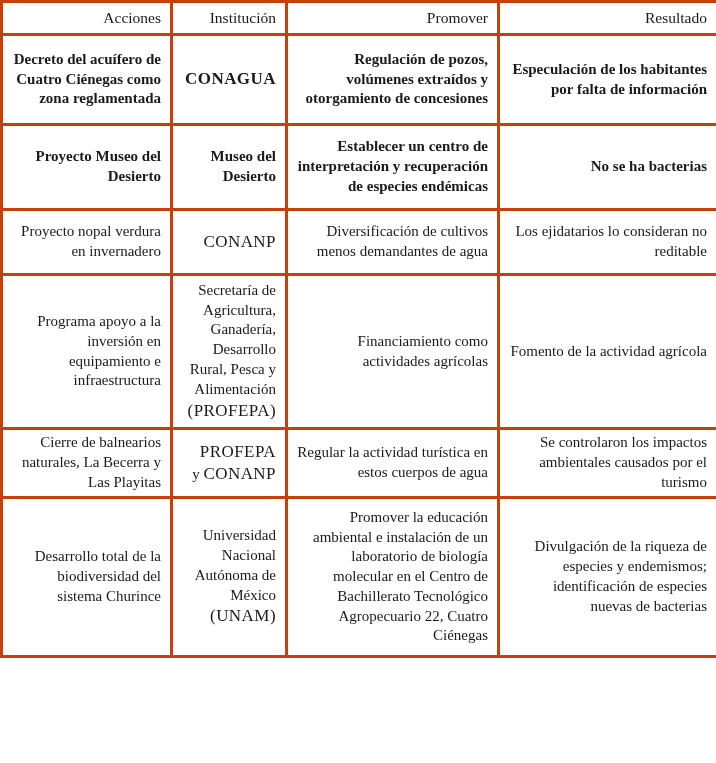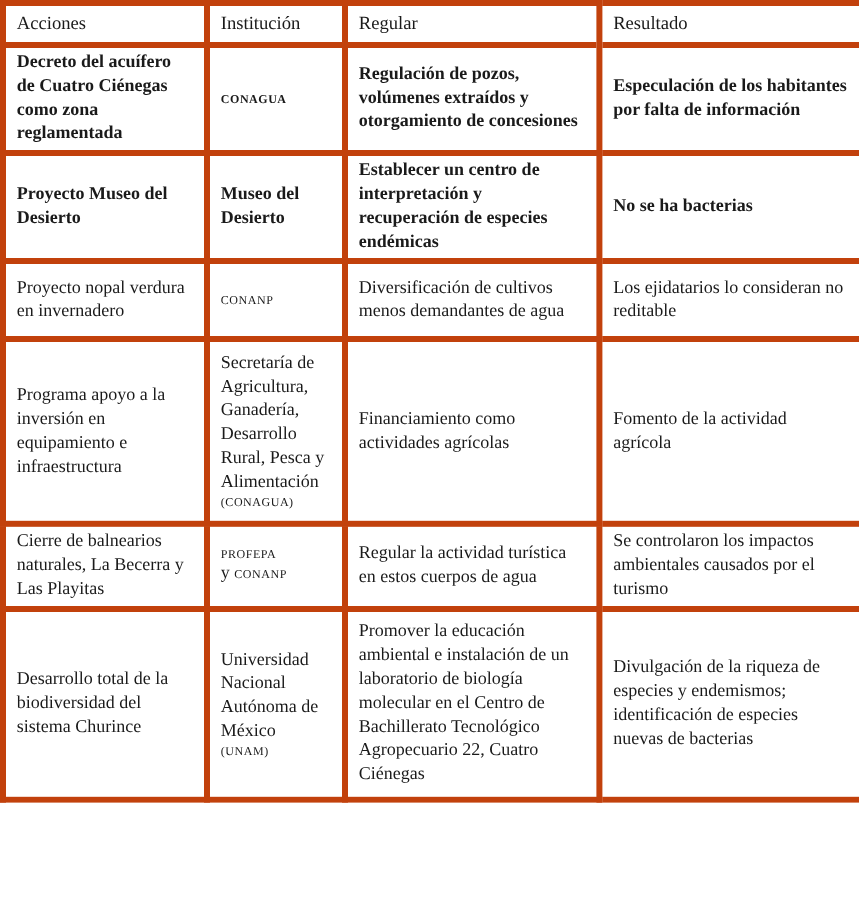--- a/index.html
+++ b/index.html
@@ -16,37 +16,37 @@
     width: 716px;
   }
   table {
     width: 716px;
     border-collapse: collapse;
     table-layout: fixed;
     background: #ffffff;
     border: 2px solid #161616;
   }
   th, td {
-    border: 5px solid #c2410c;
-    text-align: left;
+    border: 3px solid #c2410c;
+    text-align: right;
     vertical-align: middle;
     padding: 3px 9px;
     font-size: 15px;
     line-height: 1.32;
     overflow: hidden;
   }
   thead th {
     font-weight: normal;
     font-size: 15.5px;
     height: 24px;
     border-bottom: 2px solid #161616;
   }
   
   .sc {
-    font-size: 10px;
+    font-size: 17px;
     letter-spacing: 0.45px;
   }
   .block { display: block; }
   
   tr.r0 { height: 90px; font-weight: bold; }
   tr.r1 { height: 103px; }
   tr.r2 { height: 85px; font-weight: bold; }
   tr.r3 { height: 65px; }
   tr.r4 { height: 154px; }
   tr.r5 { height: 69px; }
@@ -60,21 +60,21 @@
     <colgroup>
       <col style="width:170px">
       <col style="width:115px">
       <col style="width:212px">
       <col style="width:219px">
     </colgroup>
     <thead>
       <tr>
         <th>Acciones</th>
         <th>Institución</th>
-        <th>Regular</th>
+        <th>Promover</th>
         <th>Resultado</th>
       </tr>
     </thead>
     <tbody>
 
       <tr class="r0">
         <td>Decreto del acuífero de Cuatro Ciénegas como zona reglamentada</td>
         <td><span class="sc">CONAGUA</span></td>
         <td>Regulación de pozos, volúmenes extraídos y otorgamiento de concesiones</td>
         <td>Especulación de los habitantes por falta de información</td>
@@ -92,21 +92,21 @@
         <td>Proyecto nopal verdura en invernadero</td>
         <td><span class="sc">CONANP</span></td>
         <td>Diversificación de cultivos menos demandantes de agua</td>
         <td>Los ejidatarios lo consideran no reditable</td>
       </tr>
 
       <tr class="r4">
         <td>Programa apoyo a la inversión en equipamiento e infraestructura</td>
         <td>
           <span>Secretaría de Agricultura, Ganadería, Desarrollo Rural, Pesca y Alimentación</span>
-          <span class="sc block">(CONAGUA)</span>
+          <span class="sc block">(PROFEPA)</span>
         </td>
         <td>Financiamiento como actividades agrícolas</td>
         <td>Fomento de la actividad agrícola</td>
       </tr>
 
       <tr class="r5">
         <td>Cierre de balnearios naturales, La Becerra y Las Playitas</td>
         <td>
           <span class="sc block">PROFEPA</span>
           <span class="block"><span>y</span> <span class="sc">CONANP</span></span>

